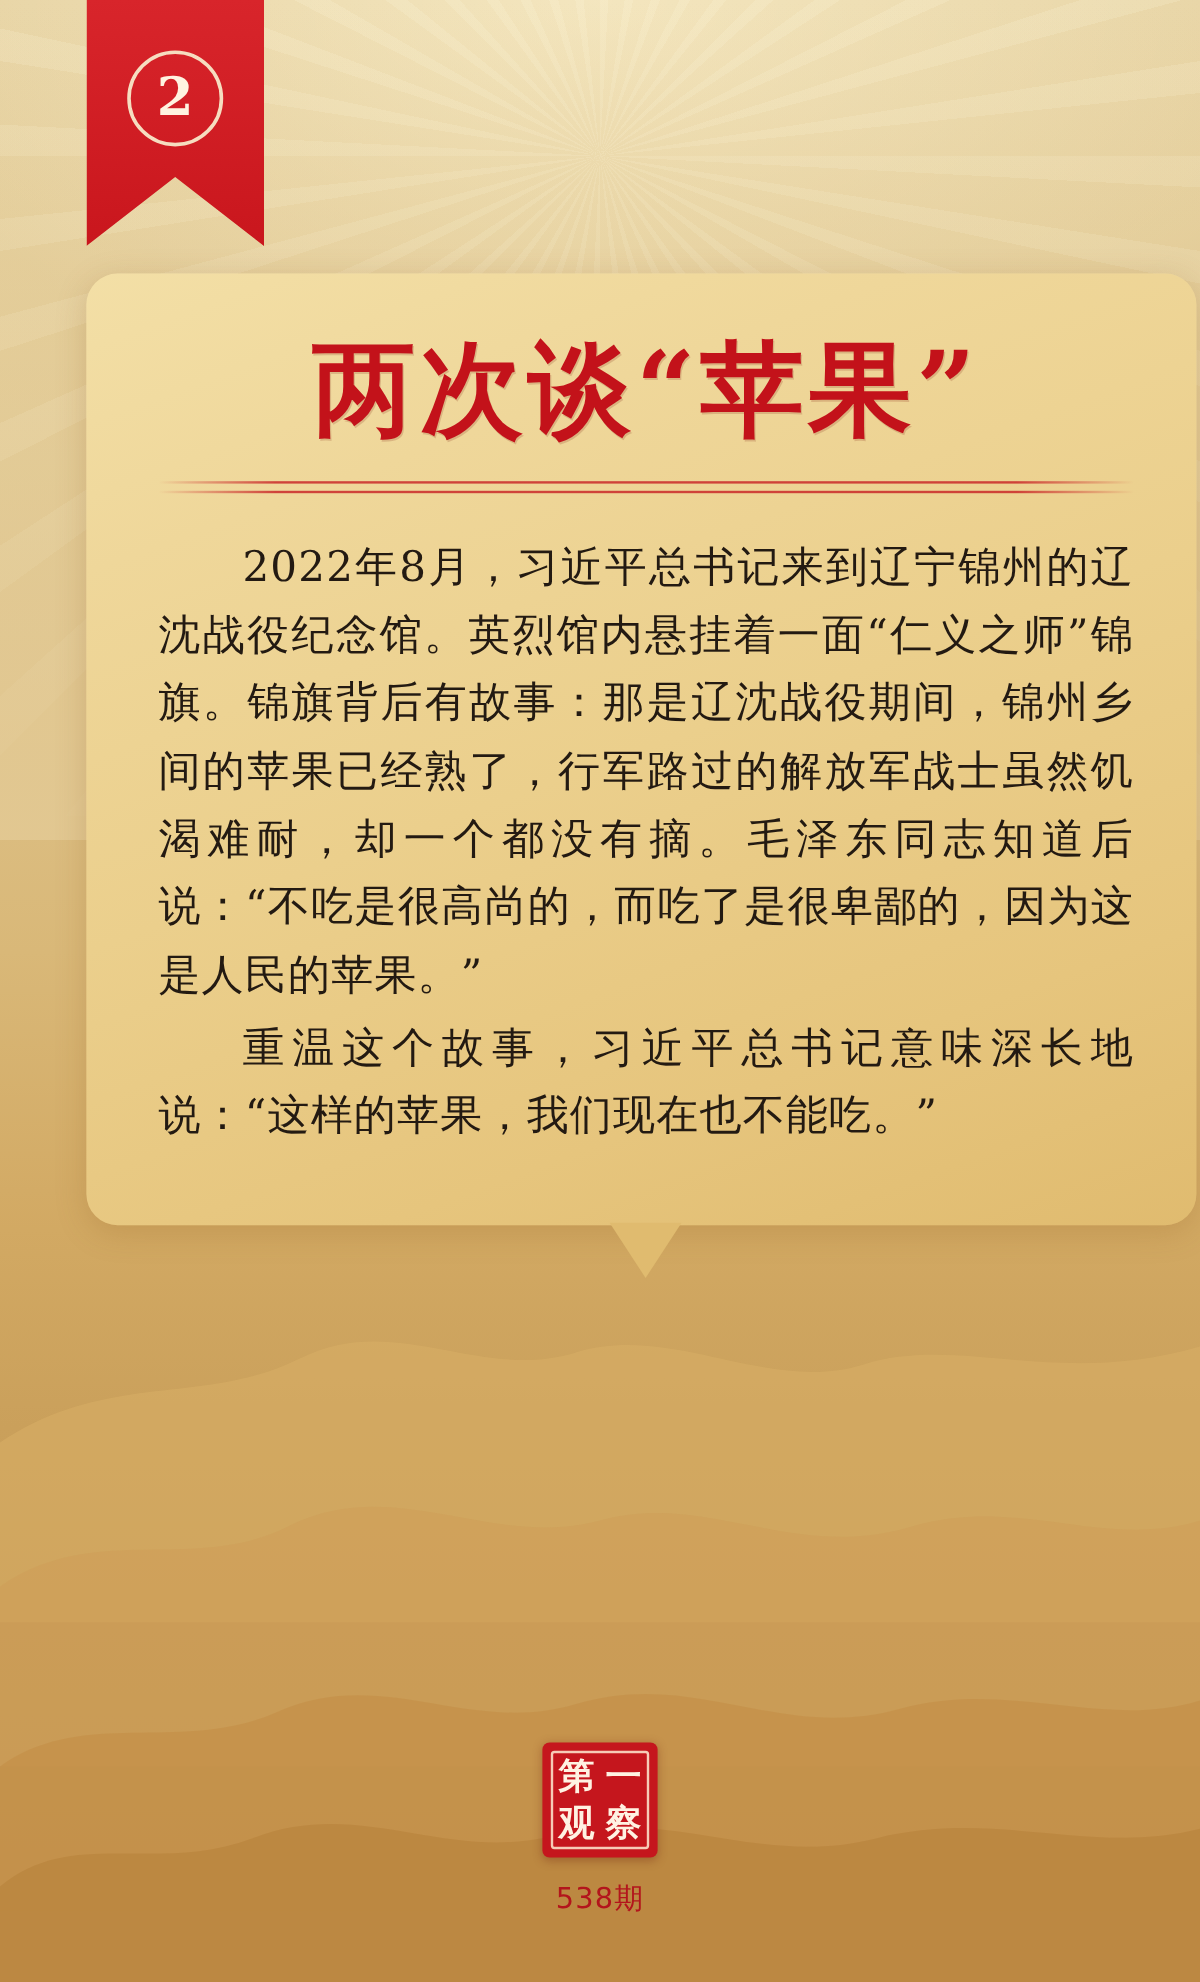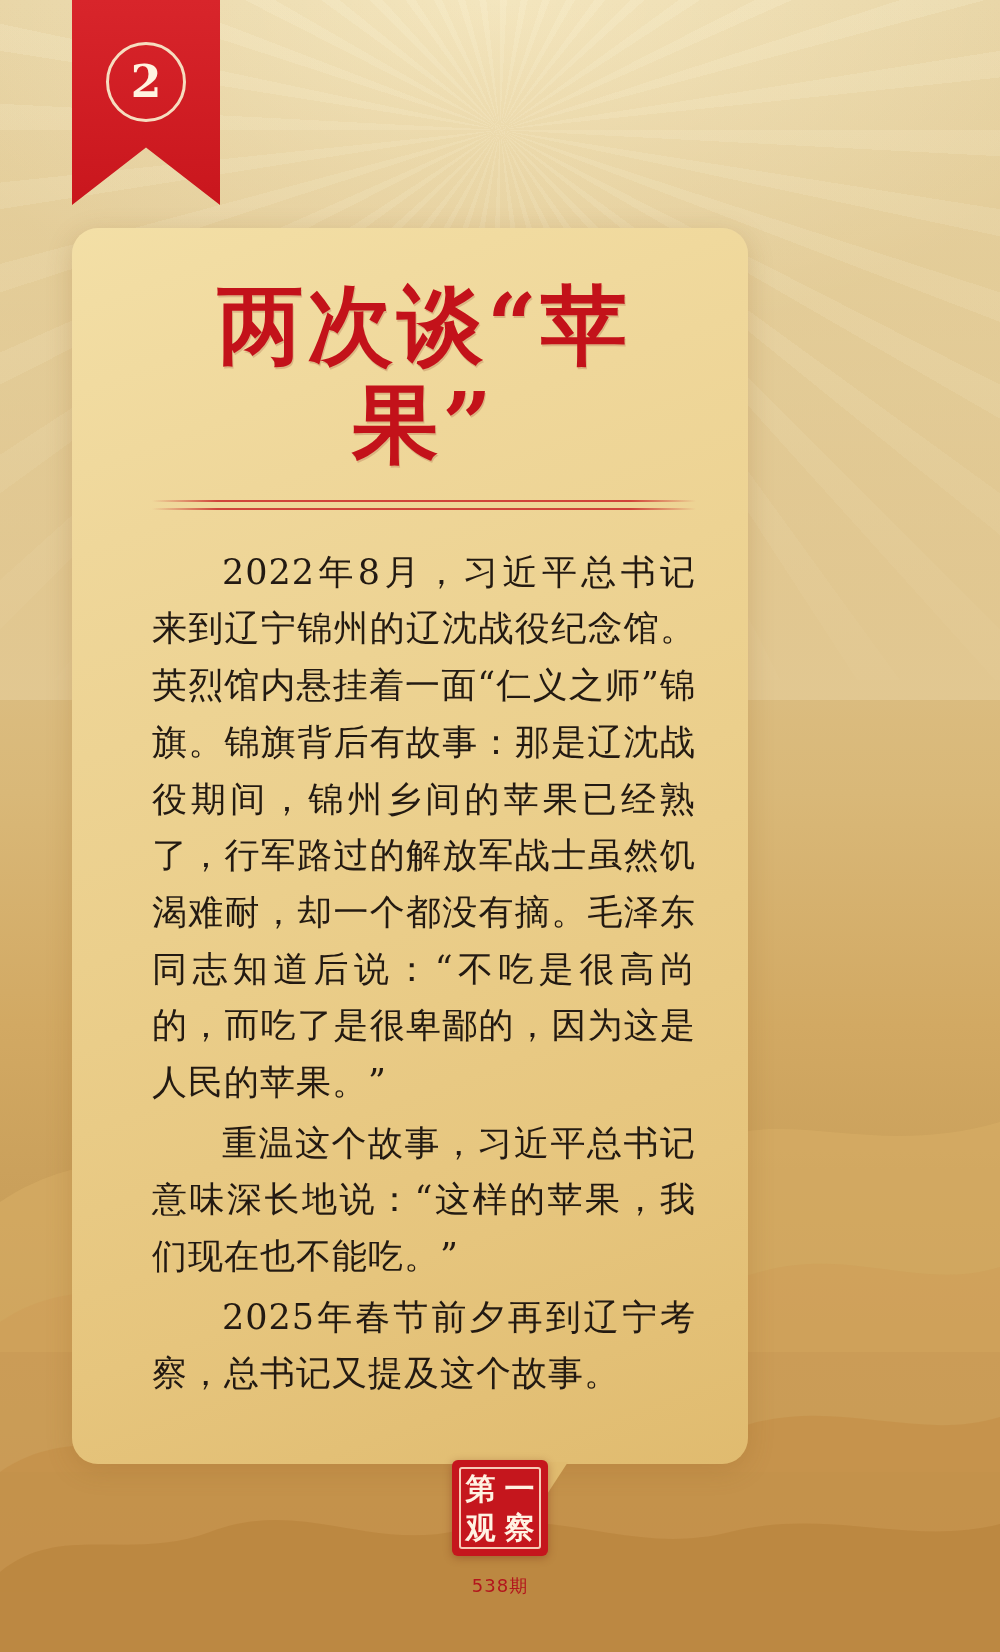--- a/index.html
+++ b/index.html
@@ -86,25 +86,25 @@
     align-items: center;
     justify-content: center;
     line-height: 1;
   }
 
   
   #card {
     position: absolute;
     left: 72px;
     top: 228px;
-    width: 676px;
+    width: 925px;
     border-radius: 26px;
     background: linear-gradient(160deg, #f3dfa6 0%, #efd79a 22%, #ebcf8c 50%, #e6c57d 78%, #e0bb6f 100%);
     box-shadow: 0 6px 26px rgba(140,90,30,0.22);
-    padding: 48px 52px 58px 80px;
+    padding: 48px 52px 58px 60px;
     box-sizing: border-box;
   }
   #card-tail {
     position: absolute;
     left: 436px;
     bottom: -44px;
     width: 0;
     height: 0;
     border-left: 30px solid transparent;
     border-right: 30px solid transparent;
@@ -178,21 +178,21 @@
     align-items: center;
     justify-items: center;
     font-size: 30px;
     font-weight: bold;
     line-height: 1;
     font-family: "DejaVu Serif", "Liberation Serif", serif;
   }
   #issue {
     margin-top: 14px;
     color: #b3151c;
-    font-size: 18px;
+    font-size: 24px;
     letter-spacing: 1px;
     font-family: "DejaVu Sans", sans-serif;
   }
 </style>
 </head>
 <body>
 
 <div id="poster">
 
   <div id="rays"></div>
@@ -214,21 +214,20 @@
   <div id="flag">
     <div id="flag-num">2</div>
   </div>
 
   <div id="card">
     <div id="title">两次谈“苹果”</div>
     <div id="rule"></div>
 
     <p class="para">2022年8月，习近平总书记来到辽宁锦州的辽沈战役纪念馆。英烈馆内悬挂着一面“仁义之师”锦旗。锦旗背后有故事：那是辽沈战役期间，锦州乡间的苹果已经熟了，行军路过的解放军战士虽然饥渴难耐，却一个都没有摘。毛泽东同志知道后说：“不吃是很高尚的，而吃了是很卑鄙的，因为这是人民的苹果。”</p>
     <p class="para">重温这个故事，习近平总书记意味深长地说：“这样的苹果，我们现在也不能吃。”</p>
-    <p class="para">2025年春节前夕再到辽宁考察，总书记又提及这个故事。</p>
 
     <div id="card-tail"></div>
   </div>
 
   <div id="seal-wrap">
     <div id="seal">
       <div id="seal-inner">
         <span>第</span>
         <span>一</span>
         <span>观</span>

